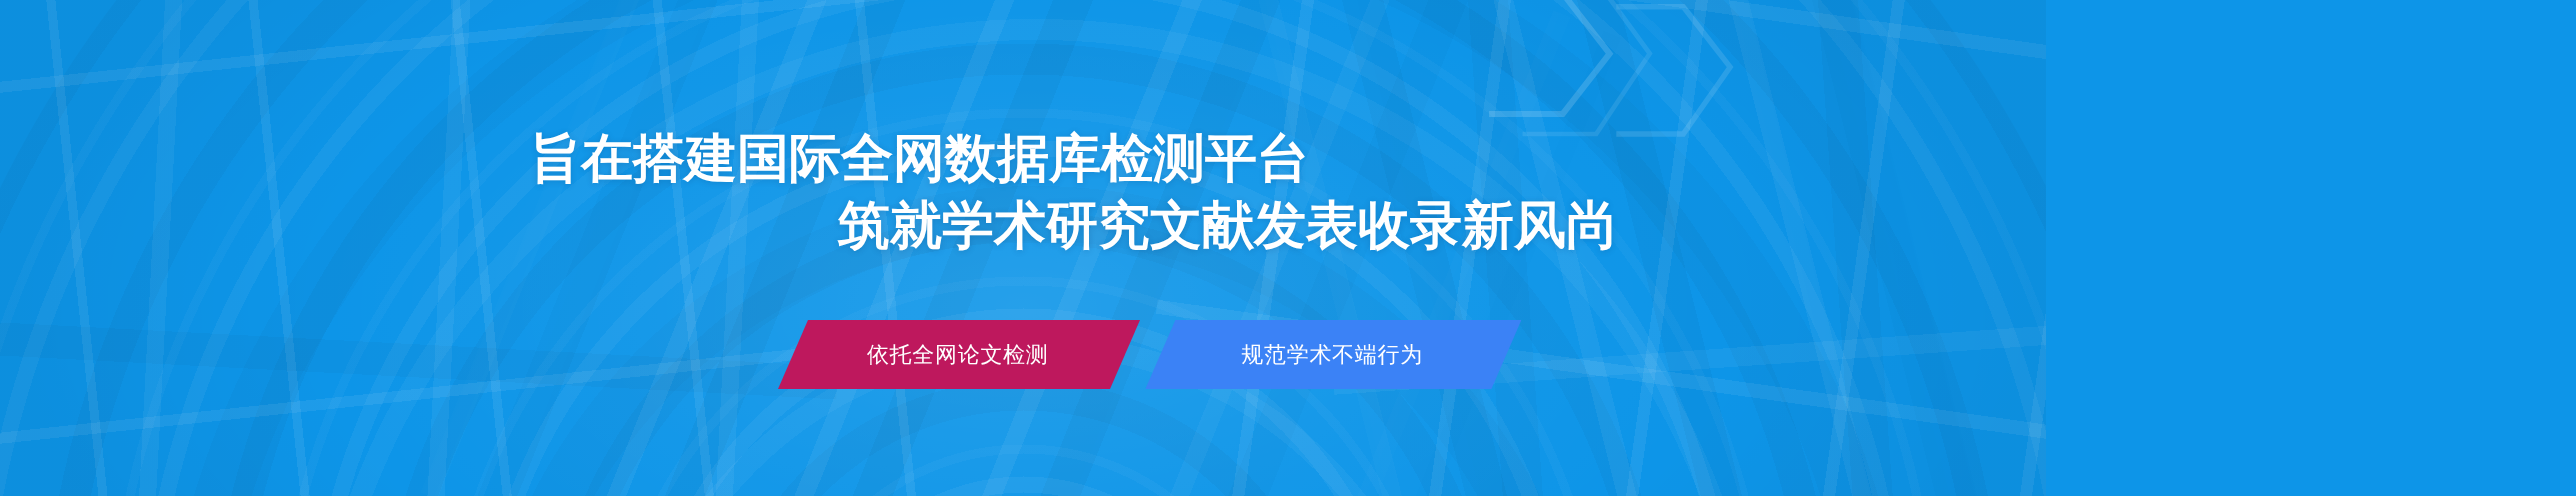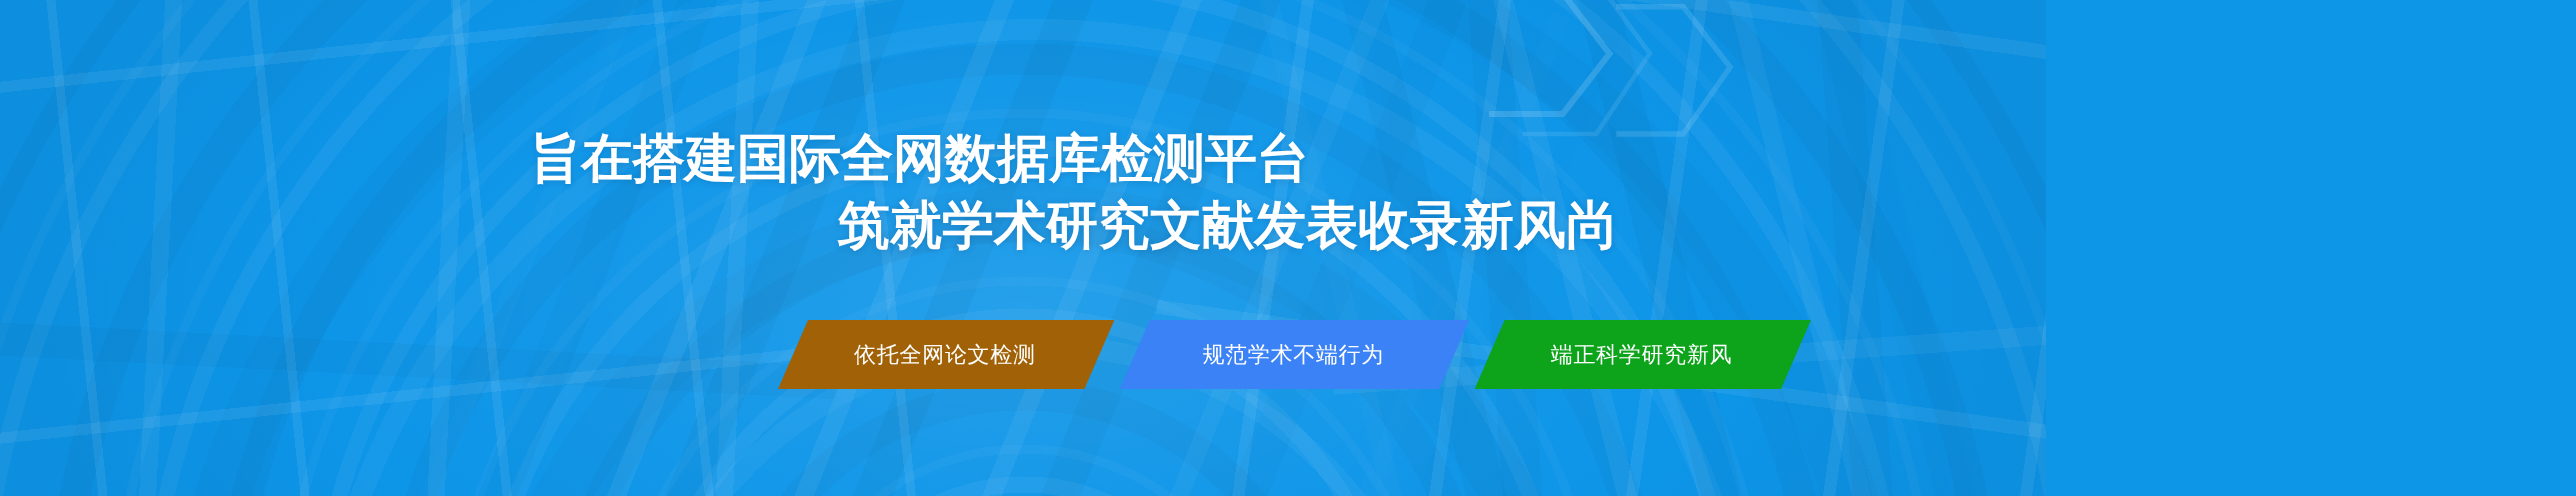--- a/index.html
+++ b/index.html
@@ -328,26 +328,23 @@
   </div>
 
   <div class="content">
 
     <div class="headline">
       <span class="line1">旨在搭建国际全网数据库检测平台</span>
       <span class="line2">筑就学术研究文献发表收录新风尚</span>
     </div>
 
     <div class="ribbon">
-      <div class="pill pill-1" style="background: #a16207;">
+      <div class="pill pill-1" style="background: #be185d;">
         <span class="pill-label">依托全网论文检测</span>
       </div>
       <div class="pill pill-2" style="background: #3b82f6;">
         <span class="pill-label">规范学术不端行为</span>
       </div>
-      <div class="pill pill-3" style="background: rgb(13, 163, 27);">
-        <span class="pill-label">端正科学研究新风</span>
-      </div>
     </div>
 
   </div>
 </div>
 
 
 </body></html>

